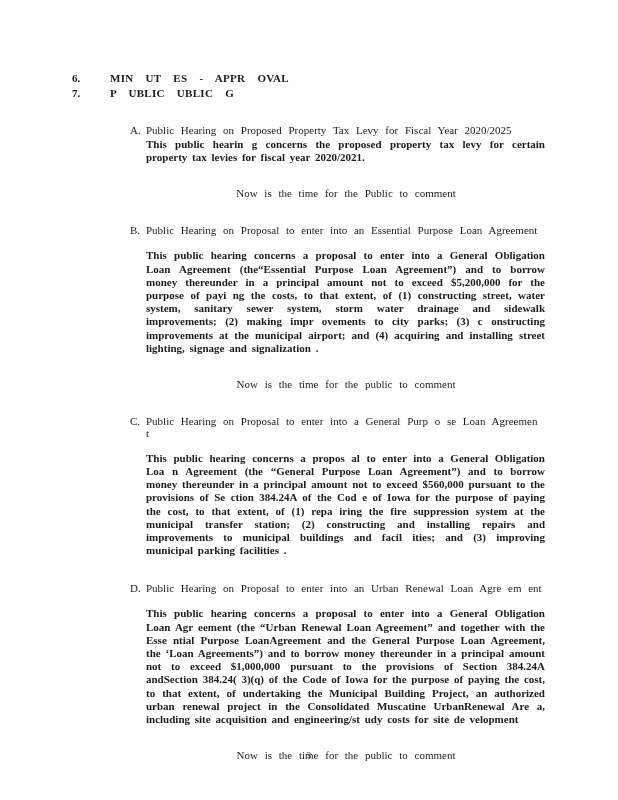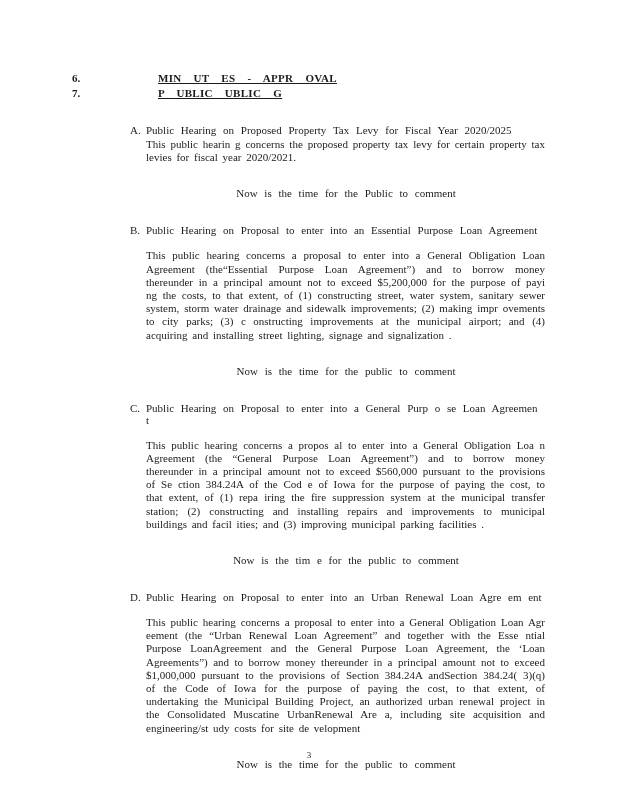--- a/index.html
+++ b/index.html
@@ -20,43 +20,42 @@
     margin-bottom: 3px;
     font-size: 11px;
   }
   .agenda-num {
     width: 38px;
     flex: 0 0 38px;
     font-weight: bold;
   }
   .agenda-title {
     font-weight: bold;
-    text-decoration: underline;
     word-spacing: 9px;
     letter-spacing: 0.3px;
-    margin-left: 48px;
   }
   .sections { margin-left: 58px; }
   .section { margin-top: 25px; }
   .heading-row {
     display: flex;
     align-items: baseline;
     font-size: 11px;
     word-spacing: 4px;
   }
   .letter { width: 16px; flex: 0 0 16px; }
   .heading { flex: 1; }
   .body-para {
     margin-left: 16px;
     margin-top: 13px;
     width: 399px;
     font-size: 11px;
     line-height: 1.2;
     text-align: justify;
     word-spacing: 2px;
+    font-weight: bold;
   }
   .section.tight .body-para { margin-top: 2px; }
   .comment-line {
     margin-left: 16px;
     margin-top: 23px;
     font-size: 11px;
     word-spacing: 4px;
     text-align: center;
   }
   .page-number {
@@ -102,21 +101,20 @@
       <p class="body-para">This public hearing concerns a proposal to enter into a General Obligation Loan Agreement (the“Essential Purpose Loan Agreement”) and to borrow money thereunder in a principal amount not to exceed $5,200,000 for the purpose of payi ng the costs, to that extent, of (1) constructing street, water system, sanitary sewer system, storm water drainage and sidewalk improvements; (2) making impr ovements to city parks; (3) c onstructing improvements at the municipal airport; and (4) acquiring and installing street lighting, signage and signalization .</p>
       <p class="comment-line">Now is the time for the public to comment</p>
     </div>
 
     <div class="section">
       <div class="heading-row">
         <span class="letter">C.</span>
         <span class="heading">Public Hearing on Proposal to enter into a General Purp o se Loan Agreemen t</span>
       </div>
       <p class="body-para">This public hearing concerns a propos al to enter into a General Obligation Loa n Agreement (the “General Purpose Loan Agreement”) and to borrow money thereunder in a principal amount not to exceed $560,000 pursuant to the provisions of Se ction 384.24A of the Cod e of Iowa for the purpose of paying the cost, to that extent, of (1) repa iring the fire suppression system at the municipal transfer station; (2) constructing and installing repairs and improvements to municipal buildings and facil ities; and (3) improving municipal parking facilities .</p>
-      <p class="comment-line">Now is the tim e for the public to comment</p>
     </div>
 
     <div class="section">
       <div class="heading-row">
         <span class="letter">D.</span>
         <span class="heading">Public Hearing on Proposal to enter into an Urban Renewal Loan Agre em ent</span>
       </div>
       <p class="body-para">This public hearing concerns a proposal to enter into a General Obligation Loan Agr eement (the “Urban Renewal Loan Agreement” and together with the Esse ntial Purpose LoanAgreement and the General Purpose Loan Agreement, the ‘Loan Agreements”) and to borrow money thereunder in a principal amount not to exceed $1,000,000 pursuant to the provisions of Section 384.24A andSection 384.24( 3)(q) of the Code of Iowa for the purpose of paying the cost, to that extent, of undertaking the Municipal Building Project, an authorized urban renewal project in the Consolidated Muscatine UrbanRenewal Are a, including site acquisition and engineering/st udy costs for site de velopment</p>
       <p class="comment-line">Now is the time for the public to comment</p>
     </div>

